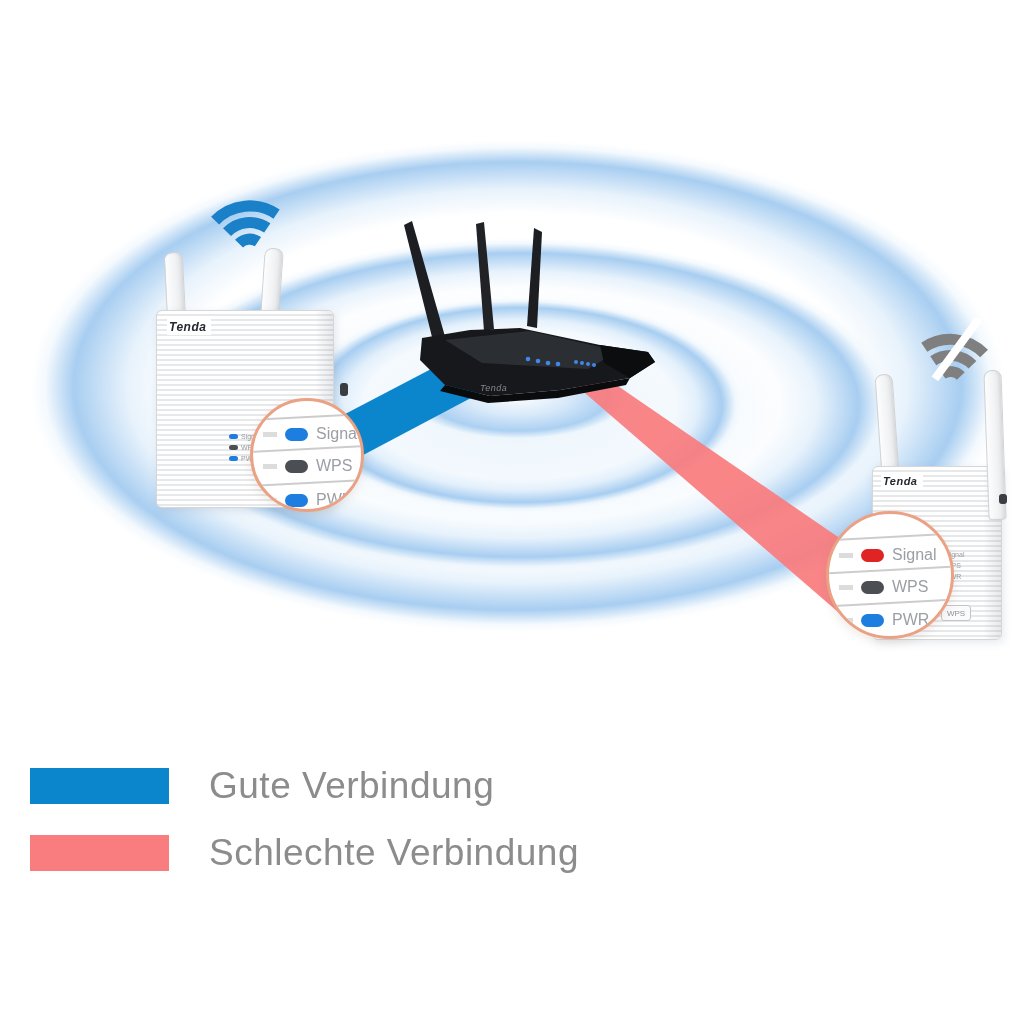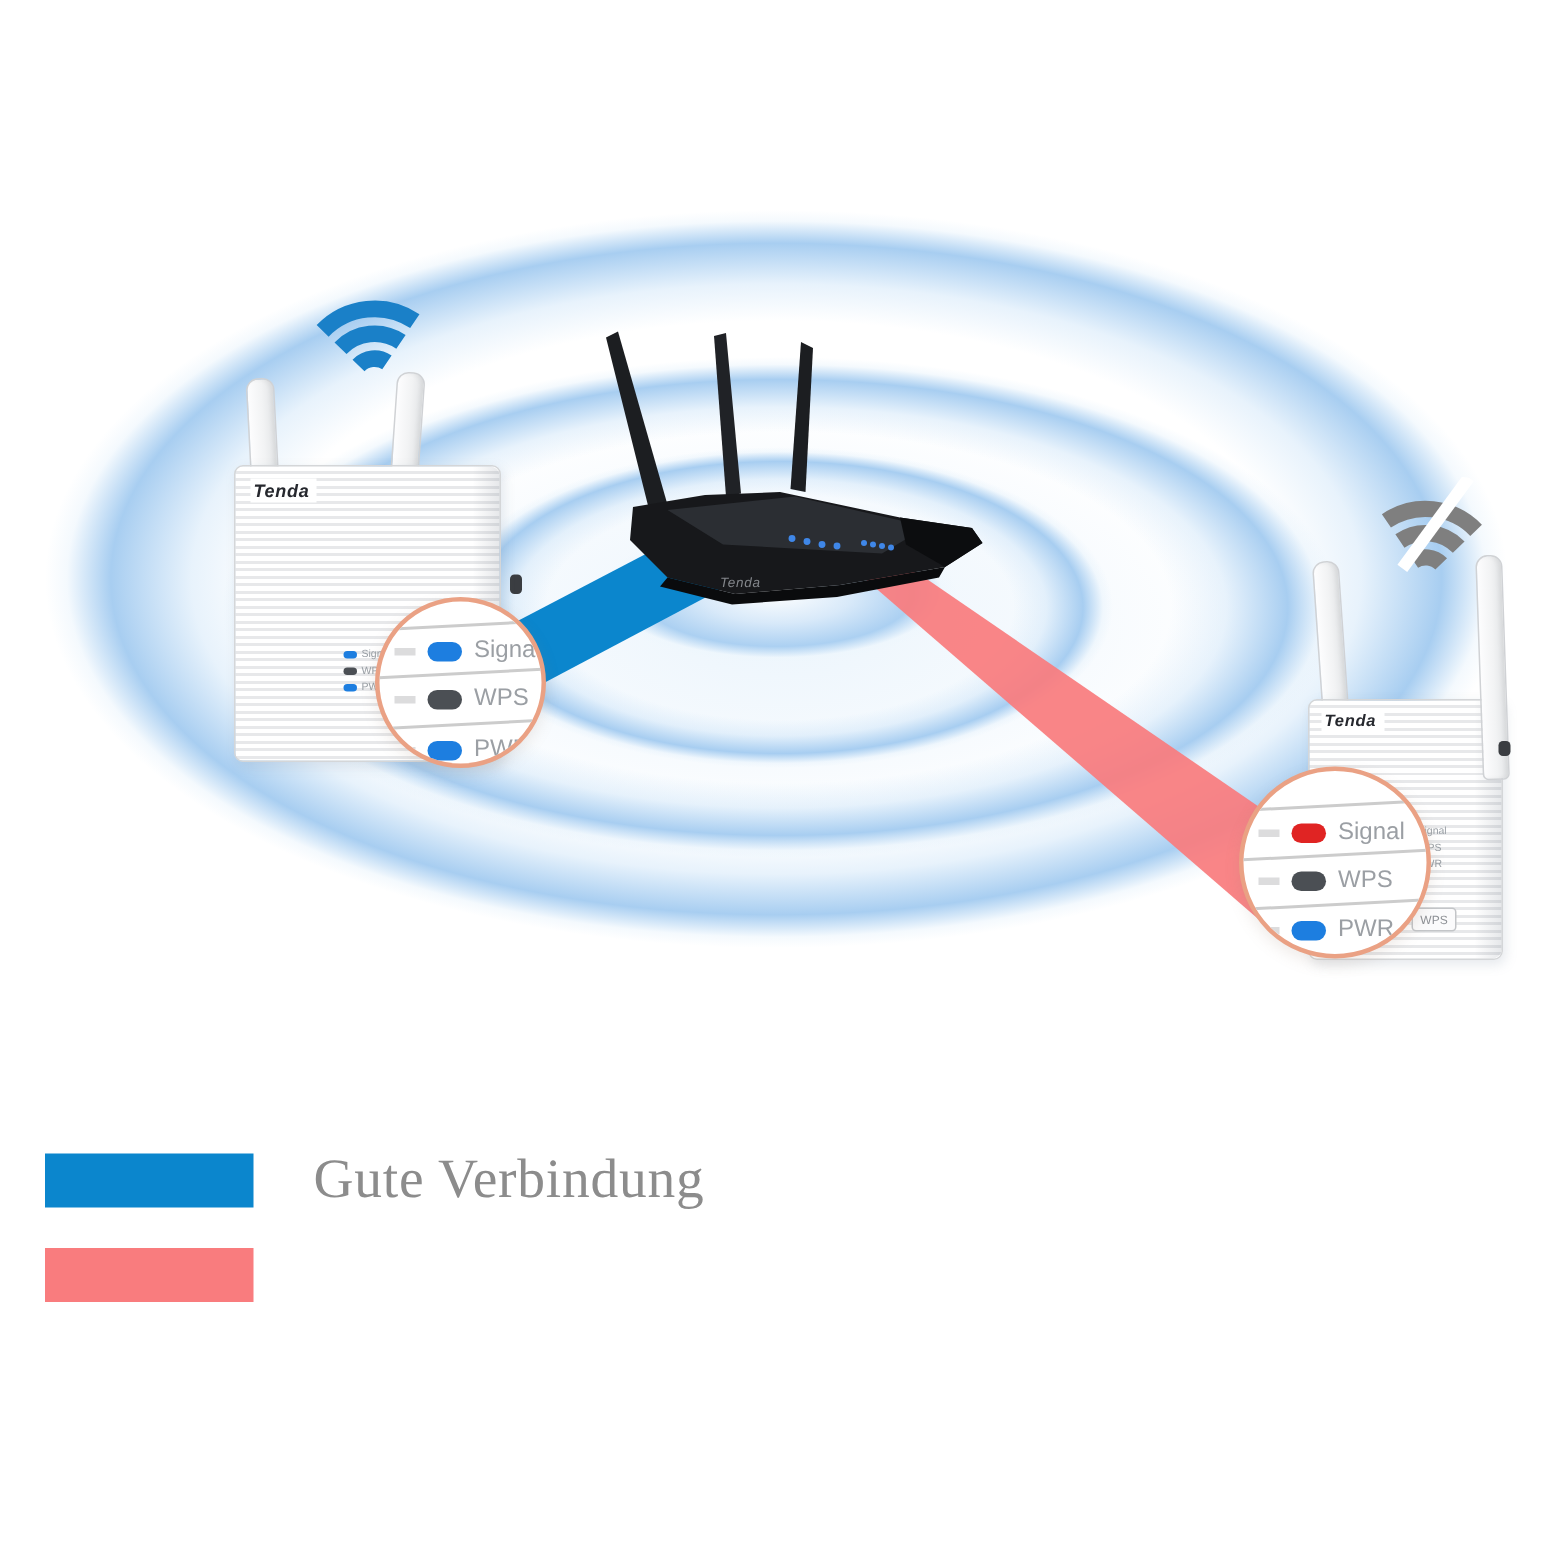--- a/index.html
+++ b/index.html
@@ -209,21 +209,22 @@
   </svg>
   <svg class="wifi" style="left: 908px; top: 316px; transform: rotate(6deg); color: rgb(127, 127, 127);" width="92" height="72" viewBox="0 0 100 80">
     <g fill="none" stroke="currentColor" stroke-width="12">
       <path d="M 16.6 38.2 A 52 52 0 0 1 83.4 38.2"></path>
       <path d="M 28.1 52 A 34 34 0 0 1 71.9 52"></path>
       <path d="M 39.7 65.7 A 16 16 0 0 1 60.3 65.7"></path>
     </g>
     <line x1="74" y1="0" x2="32" y2="72" stroke="#ffffff" stroke-width="9"></line>
   </svg>
 
-  <div class="legend-row" style="top:765px;font-family:Liberation Serif, serif;">
+  <div class="legend-row" style="top:765px;">
     <div class="legend-swatch" style="background-color: rgb(11, 134, 205);"></div>
     <div class="legend-label">Gute Verbindung</div>
   </div>
   <div class="legend-row" style="top:832px;">
     <div class="legend-swatch" style="background-color: rgb(249, 124, 126);"></div>
+    <div class="legend-label">Schlechte Verbindung</div>
   </div>
 
 </div>
 
 </body></html>

